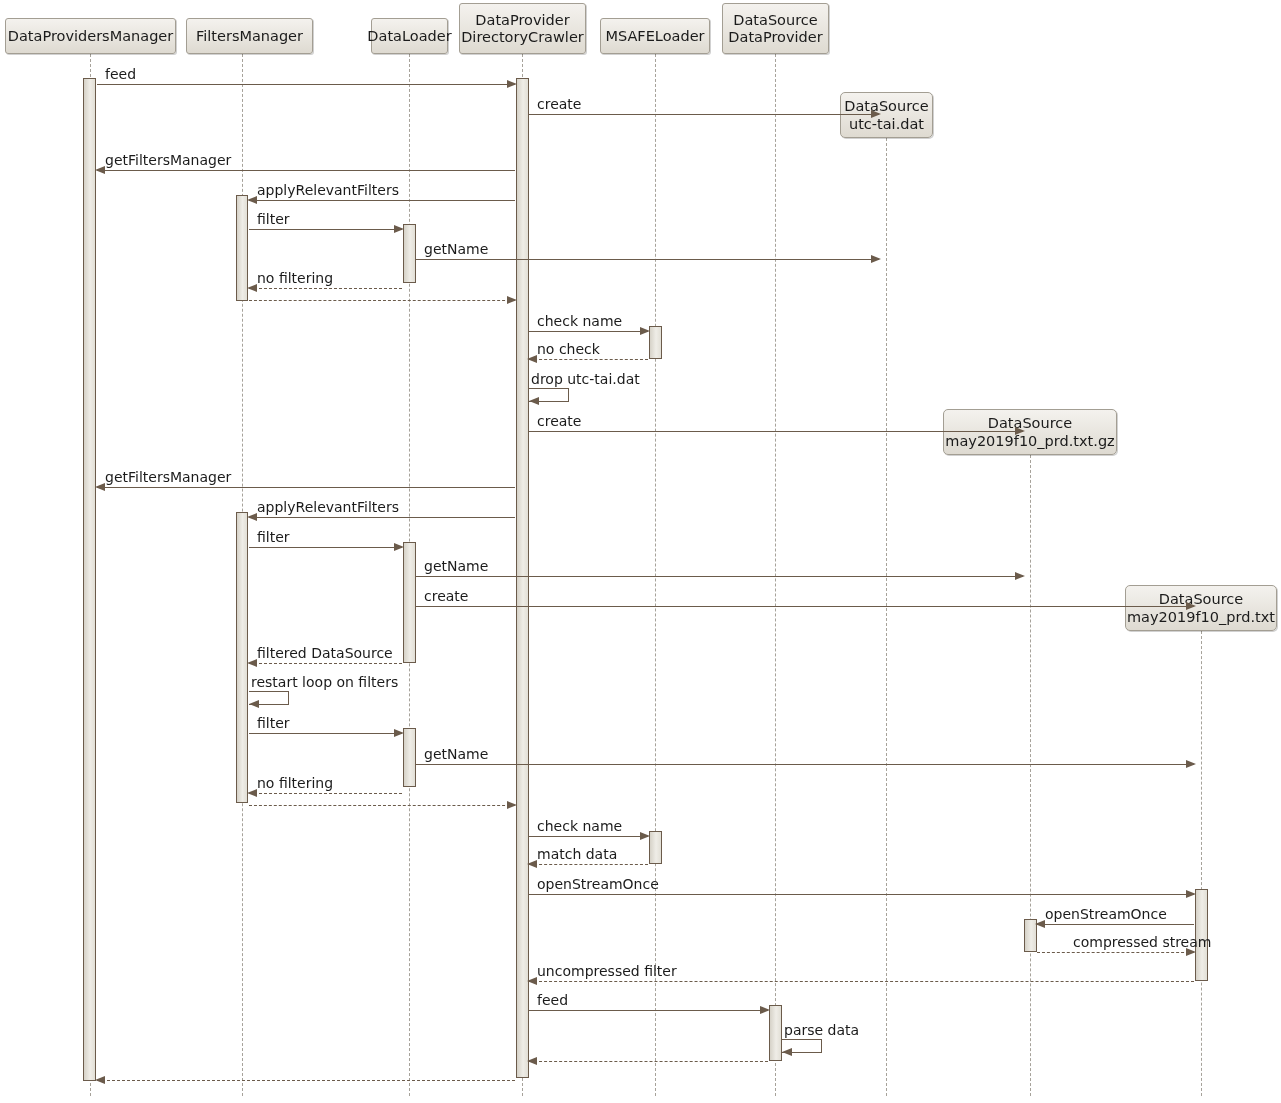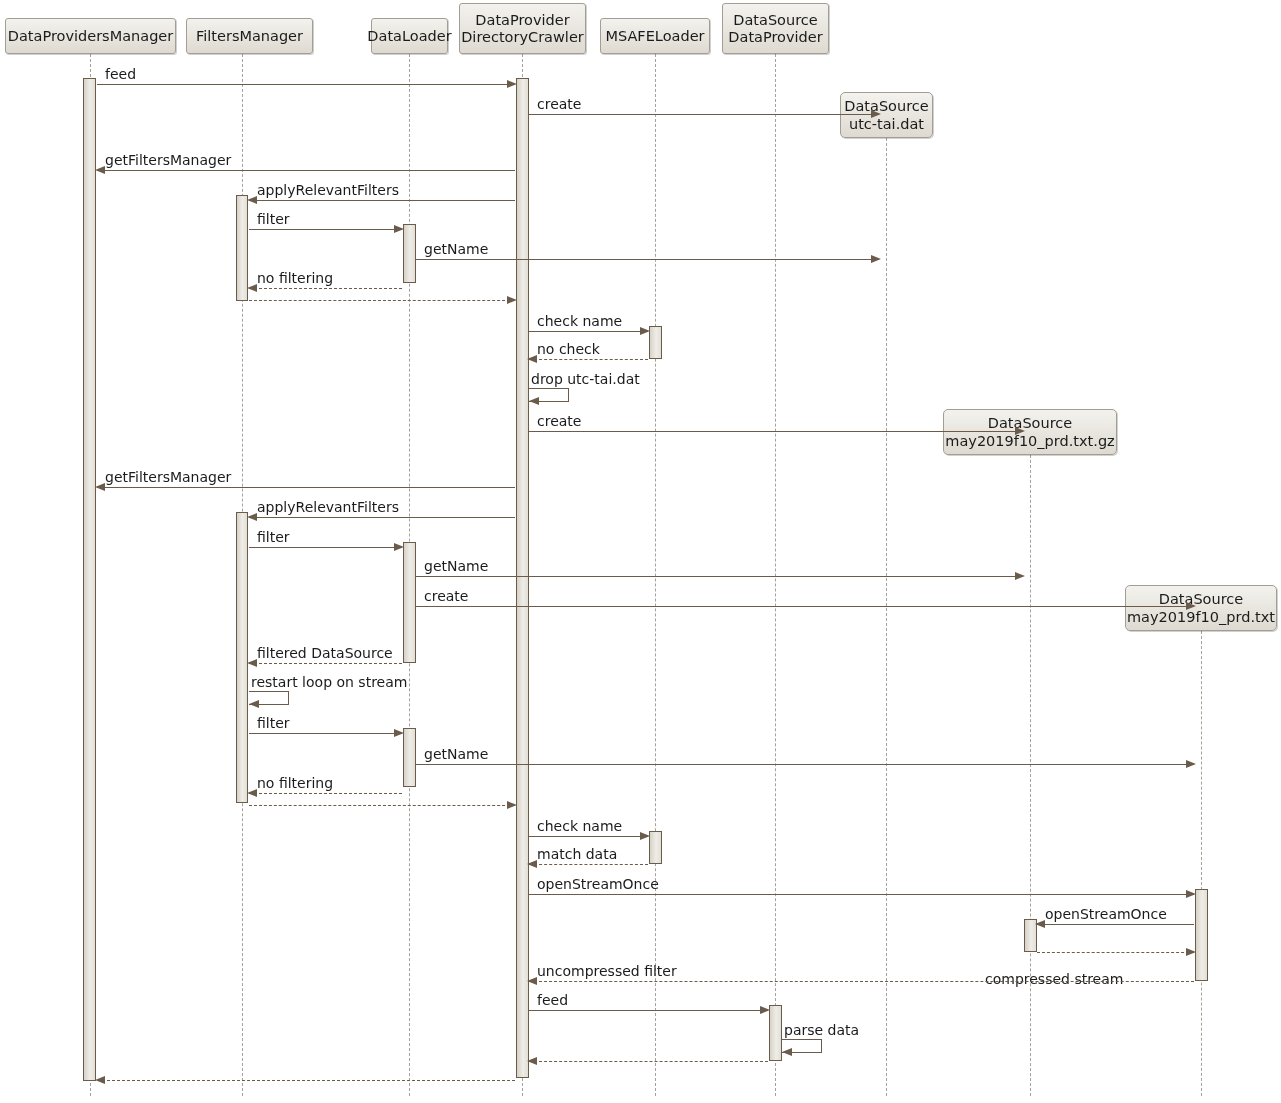--- a/index.html
+++ b/index.html
@@ -195,21 +195,21 @@
     <div class="ah right" style="left: 1015px; top: 572px;"></div>
     <div class="lbl" style="left: 424px; top: 559px;">getName</div>
     <div class="msg" style="left: 416px; top: 606px; width: 778px;"></div>
     <div class="ah right" style="left: 1186px; top: 602px;"></div>
     <div class="lbl" style="left: 424px; top: 589px;">create</div>
     <div class="msg dashed" style="left: 249px; top: 663px; width: 153px;"></div>
     <div class="ah left" style="left: 247px; top: 659px;"></div>
     <div class="lbl" style="left: 257px; top: 646px;">filtered DataSource</div>
     <div class="selfcall" style="left: 249px; top: 691px; width: 40px;"></div>
     <div class="ah left" style="left: 249px; top: 700px;"></div>
-    <div class="lbl" style="left: 251px; top: 675px;">restart loop on stream</div>
+    <div class="lbl" style="left: 251px; top: 675px;">restart loop on filters</div>
     <div class="msg" style="left: 249px; top: 733px; width: 153px;"></div>
     <div class="ah right" style="left: 394px; top: 729px;"></div>
     <div class="lbl" style="left: 257px; top: 716px;">filter</div>
     <div class="msg" style="left: 416px; top: 764px; width: 778px;"></div>
     <div class="ah right" style="left: 1186px; top: 760px;"></div>
     <div class="lbl" style="left: 424px; top: 747px;">getName</div>
     <div class="msg dashed" style="left: 249px; top: 793px; width: 153px;"></div>
     <div class="ah left" style="left: 247px; top: 789px;"></div>
     <div class="lbl" style="left: 257px; top: 776px;">no filtering</div>
     <div class="msg dashed" style="left: 249px; top: 805px; width: 266px;"></div>
@@ -221,21 +221,21 @@
     <div class="ah left" style="left: 527px; top: 860px;"></div>
     <div class="lbl" style="left: 537px; top: 847px;">match data</div>
     <div class="msg" style="left: 529px; top: 894px; width: 665px;"></div>
     <div class="ah right" style="left: 1186px; top: 890px;"></div>
     <div class="lbl" style="left: 537px; top: 877px;">openStreamOnce</div>
     <div class="msg" style="left: 1037px; top: 924px; width: 157px;"></div>
     <div class="ah left" style="left: 1035px; top: 920px;"></div>
     <div class="lbl" style="left: 1045px; top: 907px;">openStreamOnce</div>
     <div class="msg dashed" style="left: 1037px; top: 952px; width: 157px;"></div>
     <div class="ah right" style="left: 1186px; top: 948px;"></div>
-    <div class="lbl" style="left: 985px; top: 935px; margin-top: 37px;">compressed stream</div>
+    <div class="lbl" style="left: 1073px; top: 935px;">compressed stream</div>
     <div class="msg dashed" style="left: 529px; top: 981px; width: 665px;"></div>
     <div class="ah left" style="left: 527px; top: 977px;"></div>
     <div class="lbl" style="left: 537px; top: 964px;">uncompressed filter</div>
     <div class="msg" style="left: 529px; top: 1010px; width: 239px;"></div>
     <div class="ah right" style="left: 760px; top: 1006px;"></div>
     <div class="lbl" style="left: 537px; top: 993px;">feed</div>
     <div class="selfcall" style="left: 782px; top: 1039px; width: 40px;"></div>
     <div class="ah left" style="left: 782px; top: 1048px;"></div>
     <div class="lbl" style="left: 784px; top: 1023px;">parse data</div>
     <div class="msg dashed" style="left: 529px; top: 1061px; width: 239px;"></div>

